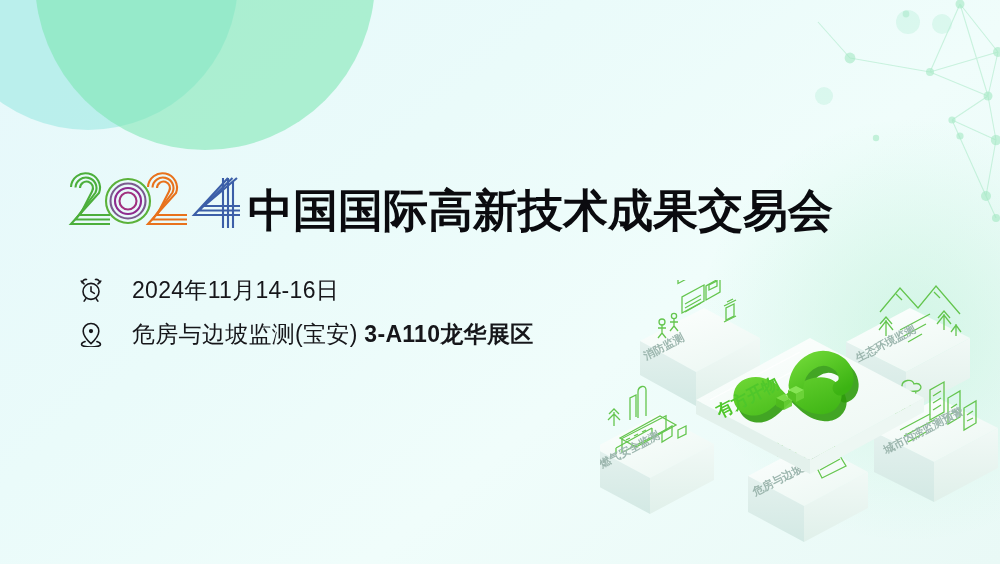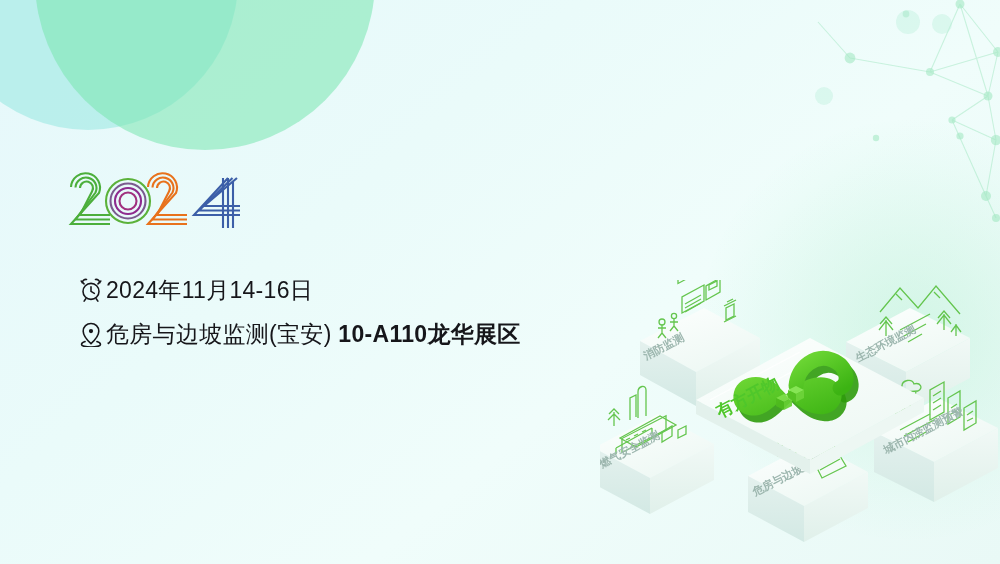--- a/index.html
+++ b/index.html
@@ -99,20 +99,21 @@
   }
   .info-icon {
     width: 30px;
     height: 30px;
     flex: 0 0 30px;
     display: flex;
     align-items: center;
     justify-content: center;
   }
   .info-text {
+    margin-left: 26px;
     font-size: 23px;
     color: #16161a;
     white-space: nowrap;
     letter-spacing: 0.3px;
   }
   .info-text .bold {
     font-weight: bold;
   }
 
   
@@ -188,20 +189,21 @@
 
       <g fill="none" stroke="#3c5fa8" stroke-width="2.1">
         <path d="M160 10 L126 47 L172 47"></path>
         <path d="M164.5 10 L131 42.5 L172 42.5"></path>
         <path d="M169 10 L136 38 L172 38"></path>
         <path d="M155 10 L155 60"></path>
         <path d="M160 10 L160 60"></path>
         <path d="M165 14 L165 60"></path>
       </g>
     </svg>
+    <div class="title-cn">中国国际高新技术成果交易会</div>
   </div>
 
   <div class="info-block">
 
     <div class="info-row">
       <span class="info-icon">
         <svg viewBox="0 0 28 28" width="26" height="26">
           <g fill="none" stroke="#16161a" stroke-width="1.7" stroke-linecap="round">
             <circle cx="14" cy="15.5" r="8.6"></circle>
             <path d="M6.5 7.4 L3.4 4.3 M21.5 7.4 L24.6 4.3"></path>
@@ -217,21 +219,21 @@
     <div class="info-row">
       <span class="info-icon">
         <svg viewBox="0 0 28 28" width="26" height="26">
           <g fill="none" stroke="#16161a" stroke-width="1.7" stroke-linecap="round">
             <path d="M14 2.6 C9.3 2.6 5.6 6.3 5.6 11 C5.6 16.6 14 24.4 14 24.4 C14 24.4 22.4 16.6 22.4 11 C22.4 6.3 18.7 2.6 14 2.6 Z"></path>
             <circle cx="14" cy="10.8" r="2.3" fill="#16161a" stroke="none"></circle>
             <path d="M7.6 22.2 C5.3 23 3.8 24.1 3.8 25.2 C3.8 26.8 8.4 28 14 28 C19.6 28 24.2 26.8 24.2 25.2 C24.2 24.1 22.7 23 20.4 22.2"></path>
           </g>
         </svg>
       </span>
-      <span class="info-text"><span>危房与边坡监测(宝安)</span> <span class="bold">10-A110龙华展区</span></span>
+      <span class="info-text"><span>危房与边坡监测(宝安)</span> <span class="bold">3-A110龙华展区</span></span>
     </div>
 
   </div>
 
   <div class="illustration">
     <svg class="illo-svg" viewBox="0 0 400 284">
       <defs>
         <linearGradient id="topFace" x1="0" y1="0" x2="0.6" y2="1">
           <stop offset="0%" stop-color="#fdfffe"></stop>
           <stop offset="100%" stop-color="#eef8f4"></stop>

